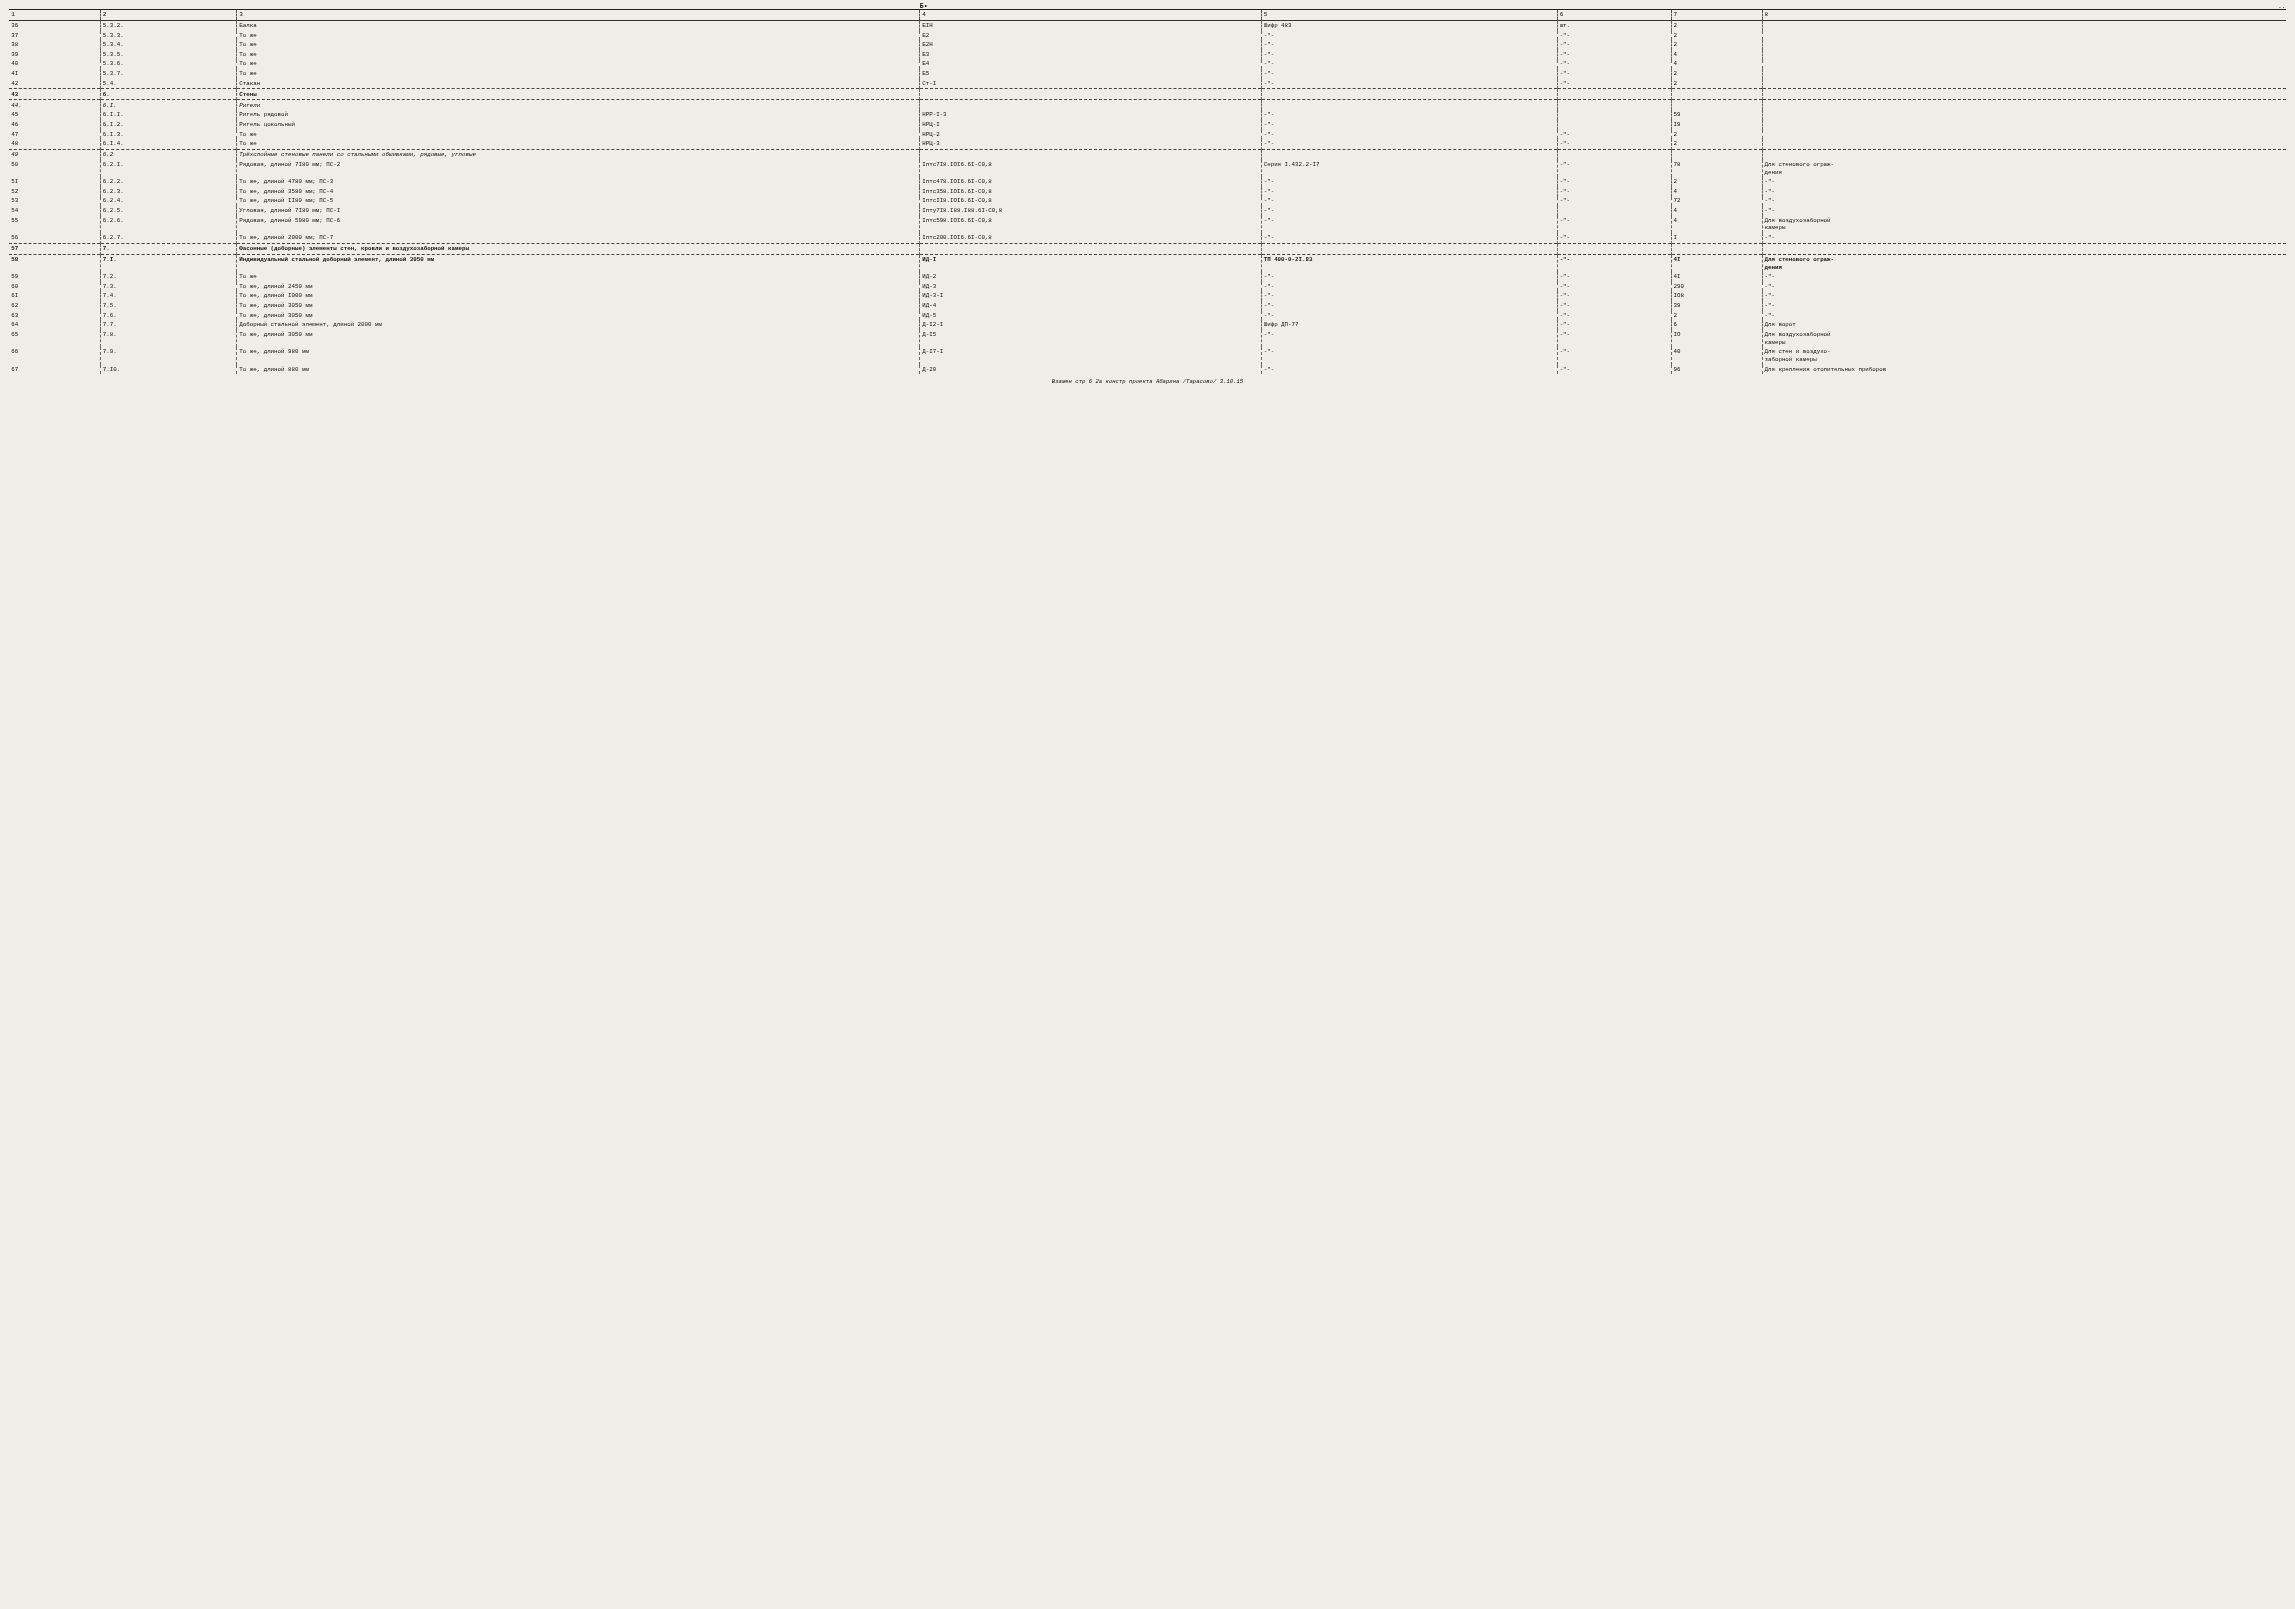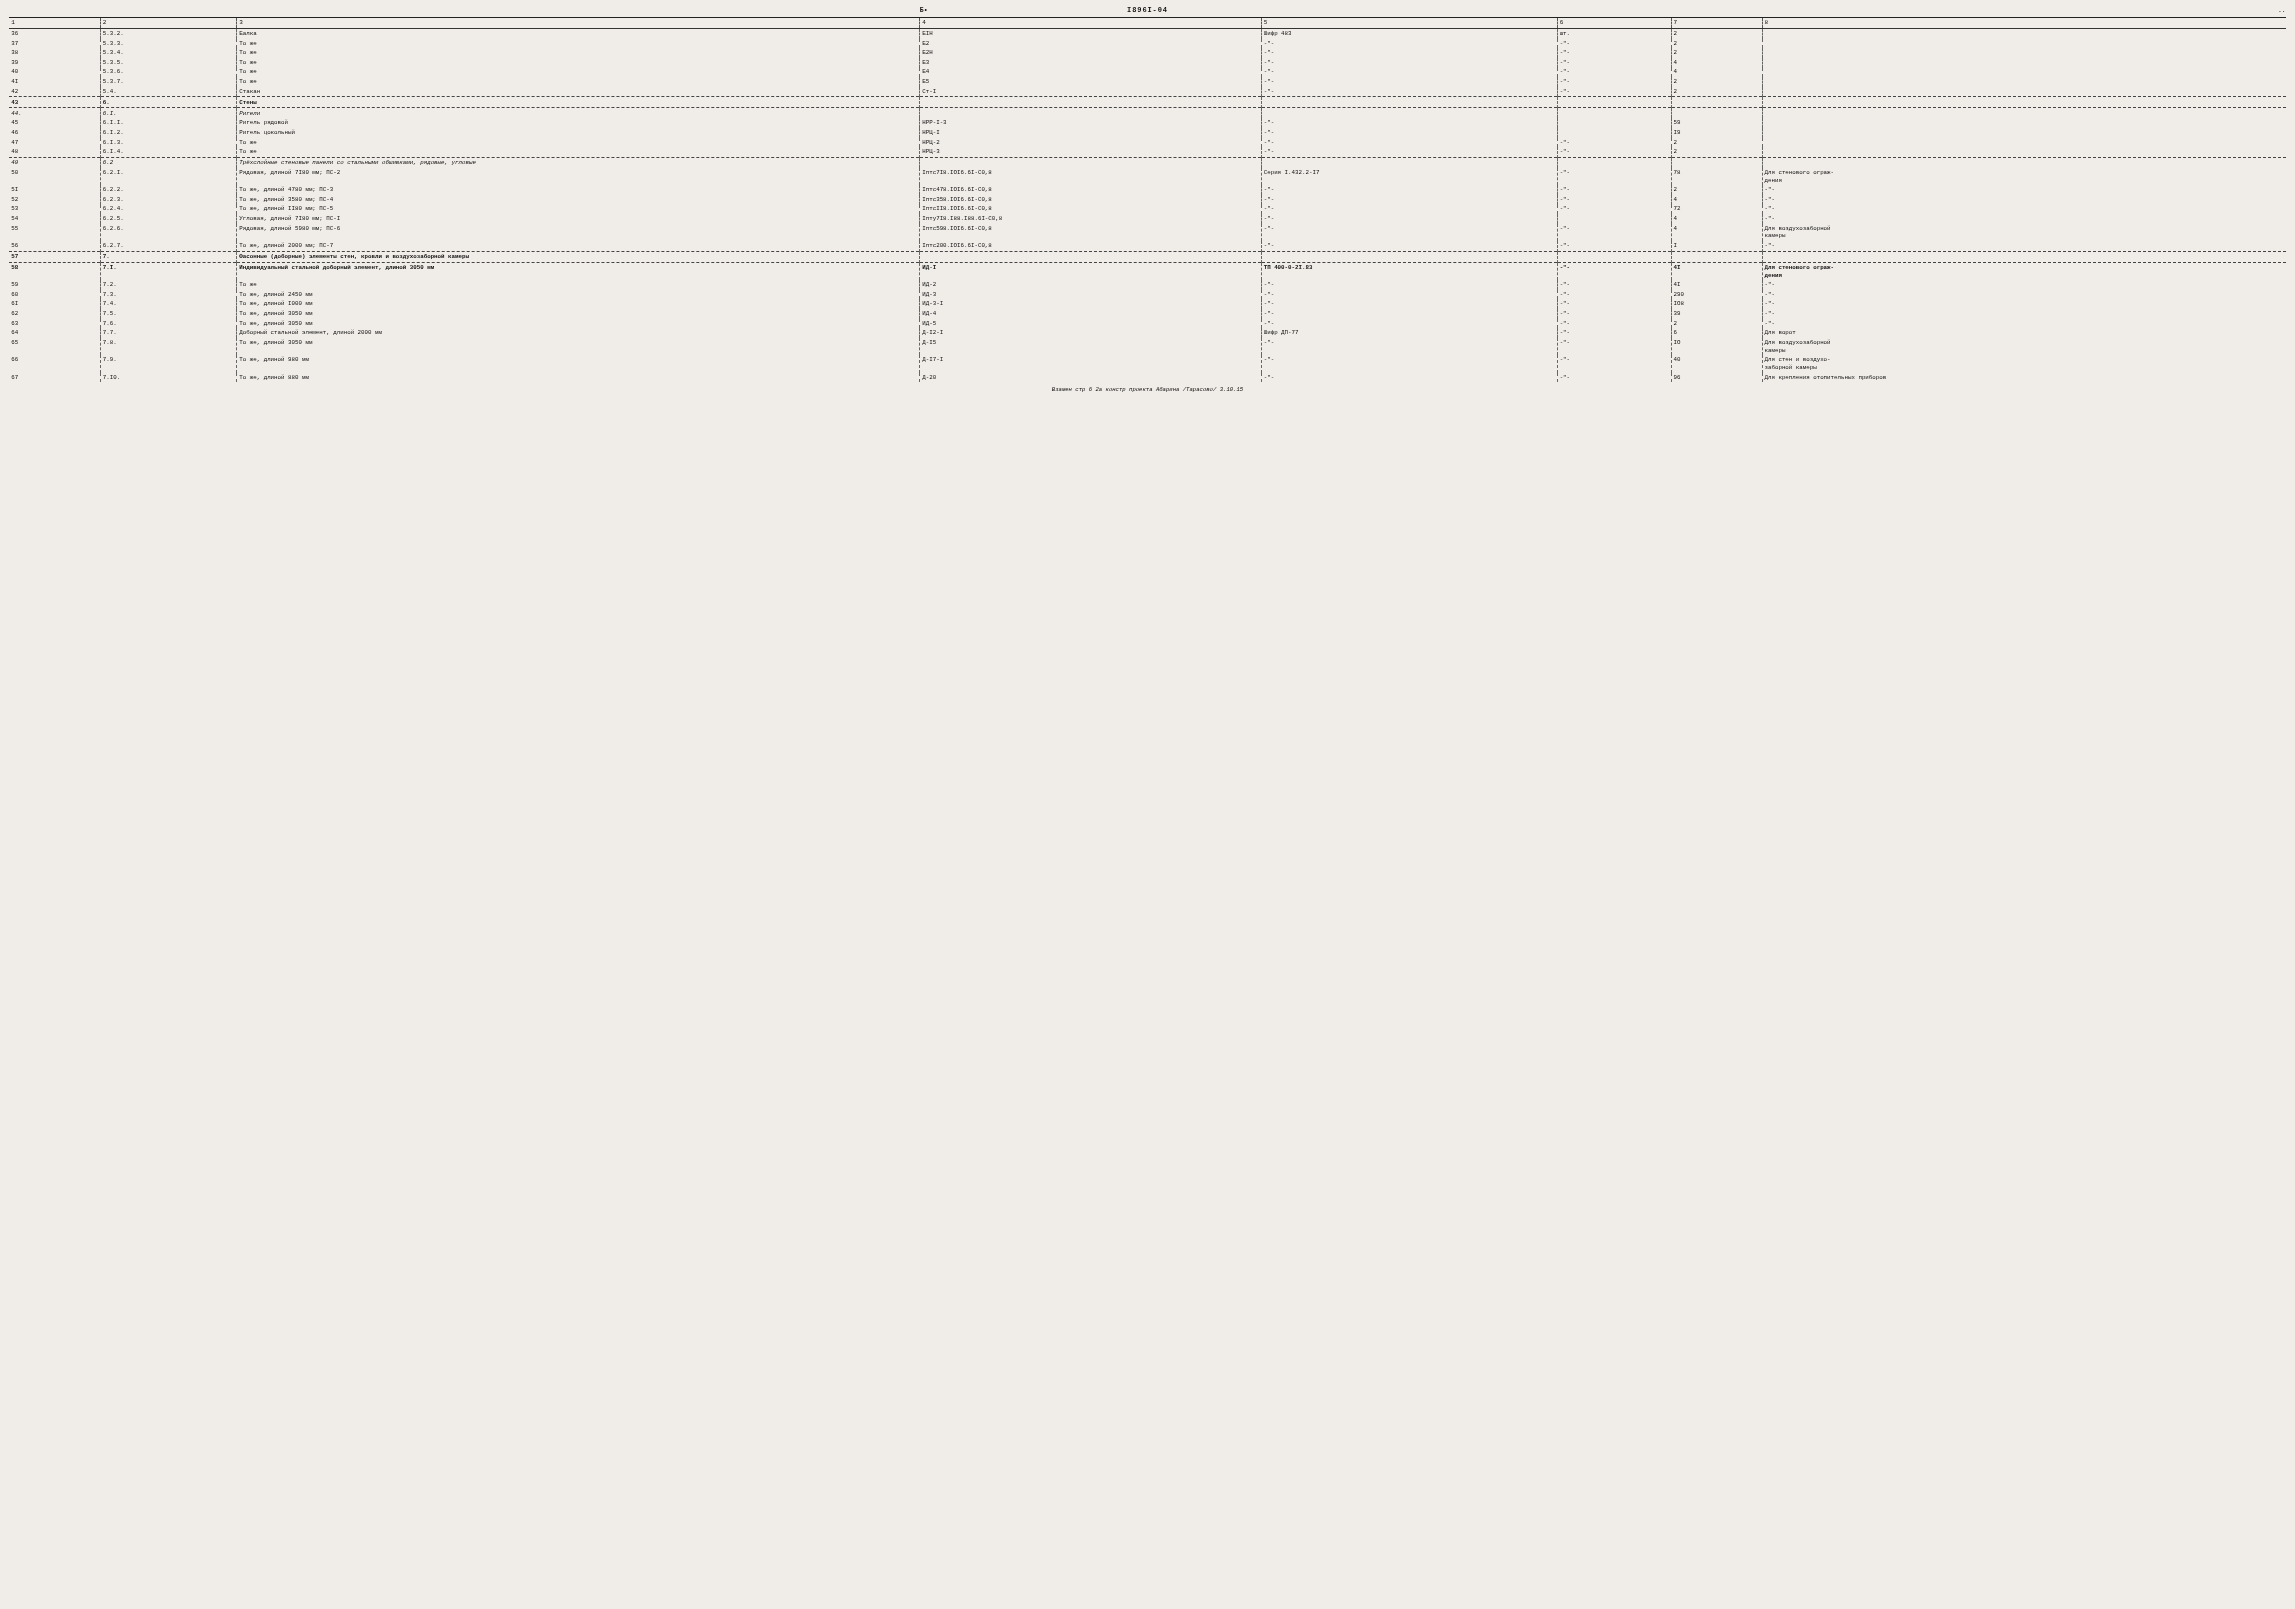--- a/index.html
+++ b/index.html
@@ -85,21 +85,20 @@
     }
     .dashed-separator {
       border-top: 0.7px dashed #444;
     }
   </style>
 </head>
 <body>
 
 <div class="page-header">
   <span class="stamp">Б•</span>
-  <span class="center-code">I896I-04</span>
   <span class="right-code">..</span>
 </div>
 
 <div class="table-wrapper">
   <table>
     <thead>
       <tr class="col-header-row">
         <td class="col1">1</td>
         <td class="col2">2</td>
         <td class="col3">3</td>

